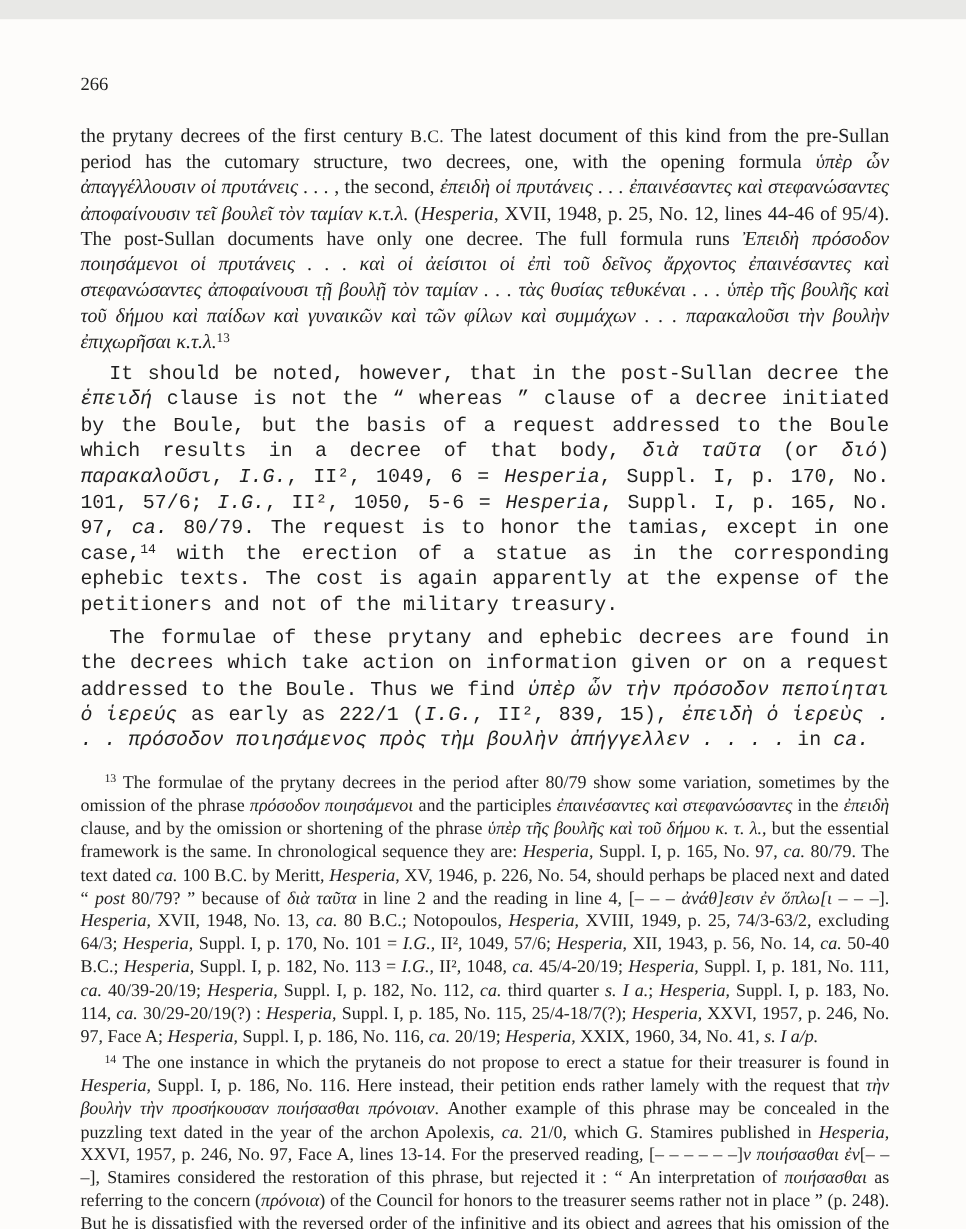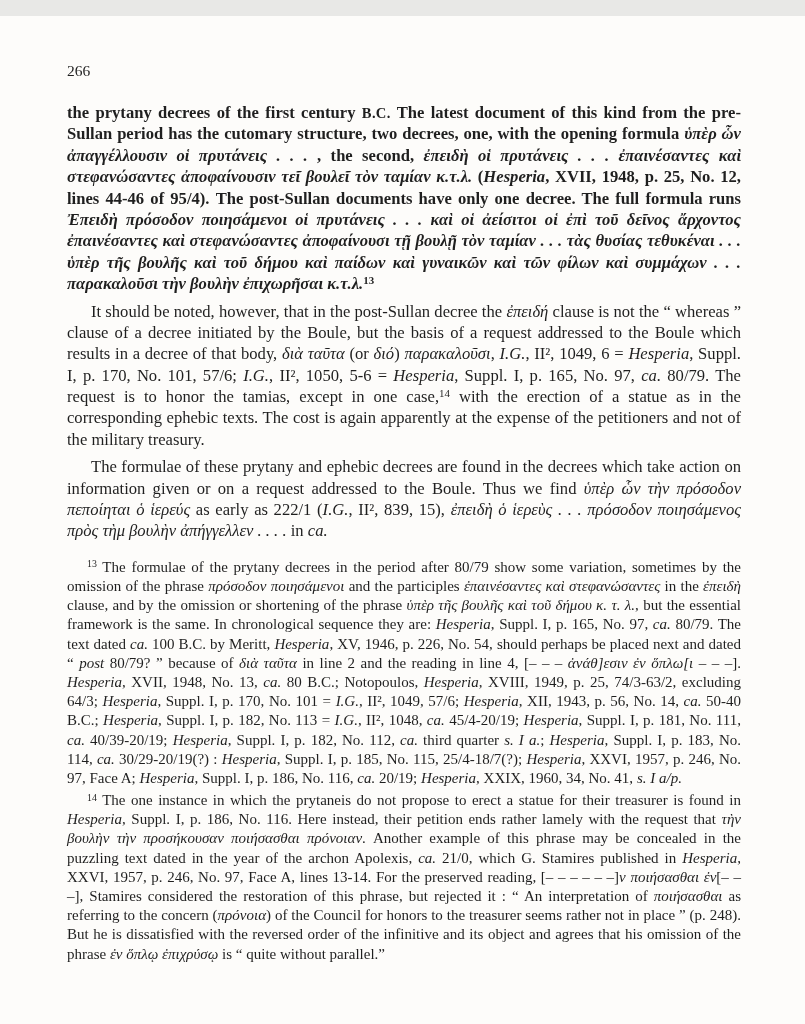--- a/index.html
+++ b/index.html
@@ -26,22 +26,22 @@
     display: block;
     text-align: center;
     letter-spacing: 2px;
   }
   .body-text {
     font-size: 16.6px;
     line-height: 1.29;
     text-align: justify;
   }
   .para { margin: 0; text-indent: 24px; }
-  .para.no-indent { text-indent: 0; font-weight: bold; }
-  .para + .para { margin-top: 6px; }
+  .para.no-indent { text-indent: 0; }
+  .para + .para { margin-top: 6px; font-family: Liberation Mono, monospace; }
   .footnotes {
     margin-top: 16px;
     font-size: 15px;
     line-height: 1.28;
     text-align: justify;
   }
   .footnote { margin: 0; text-indent: 20px; }
   .footnote + .footnote { margin-top: 3px; }
   .it { font-style: italic; }
   .sup {

